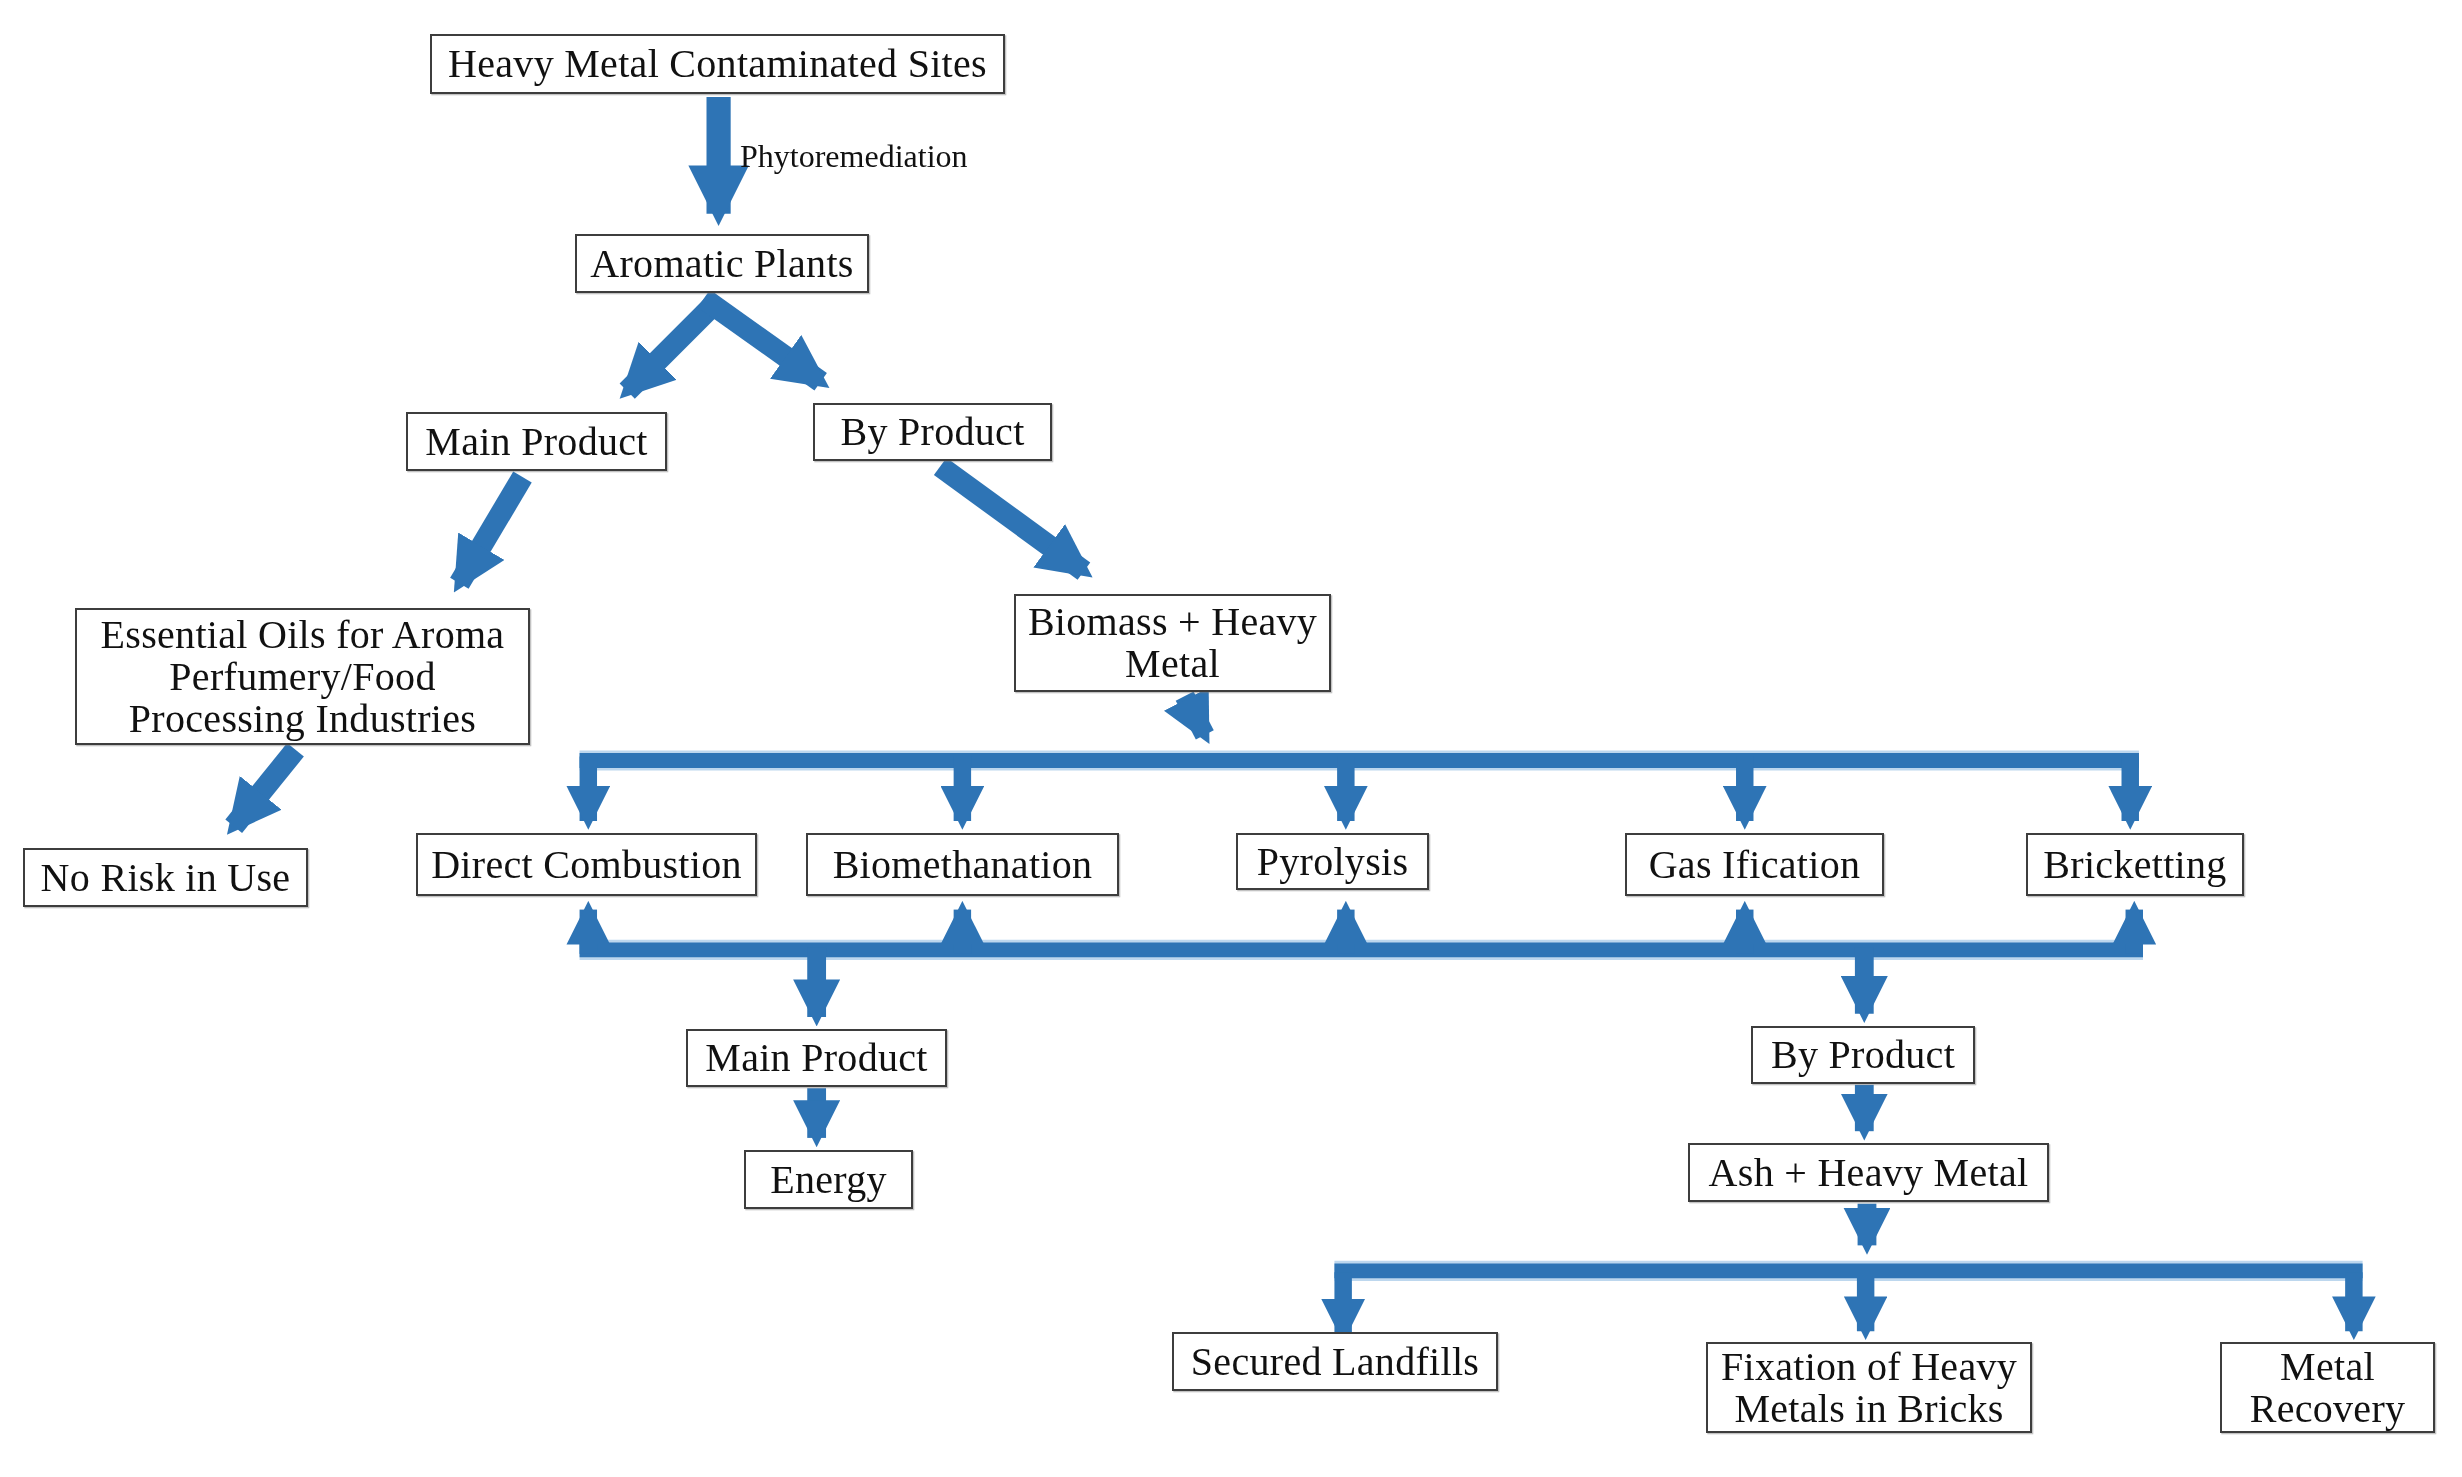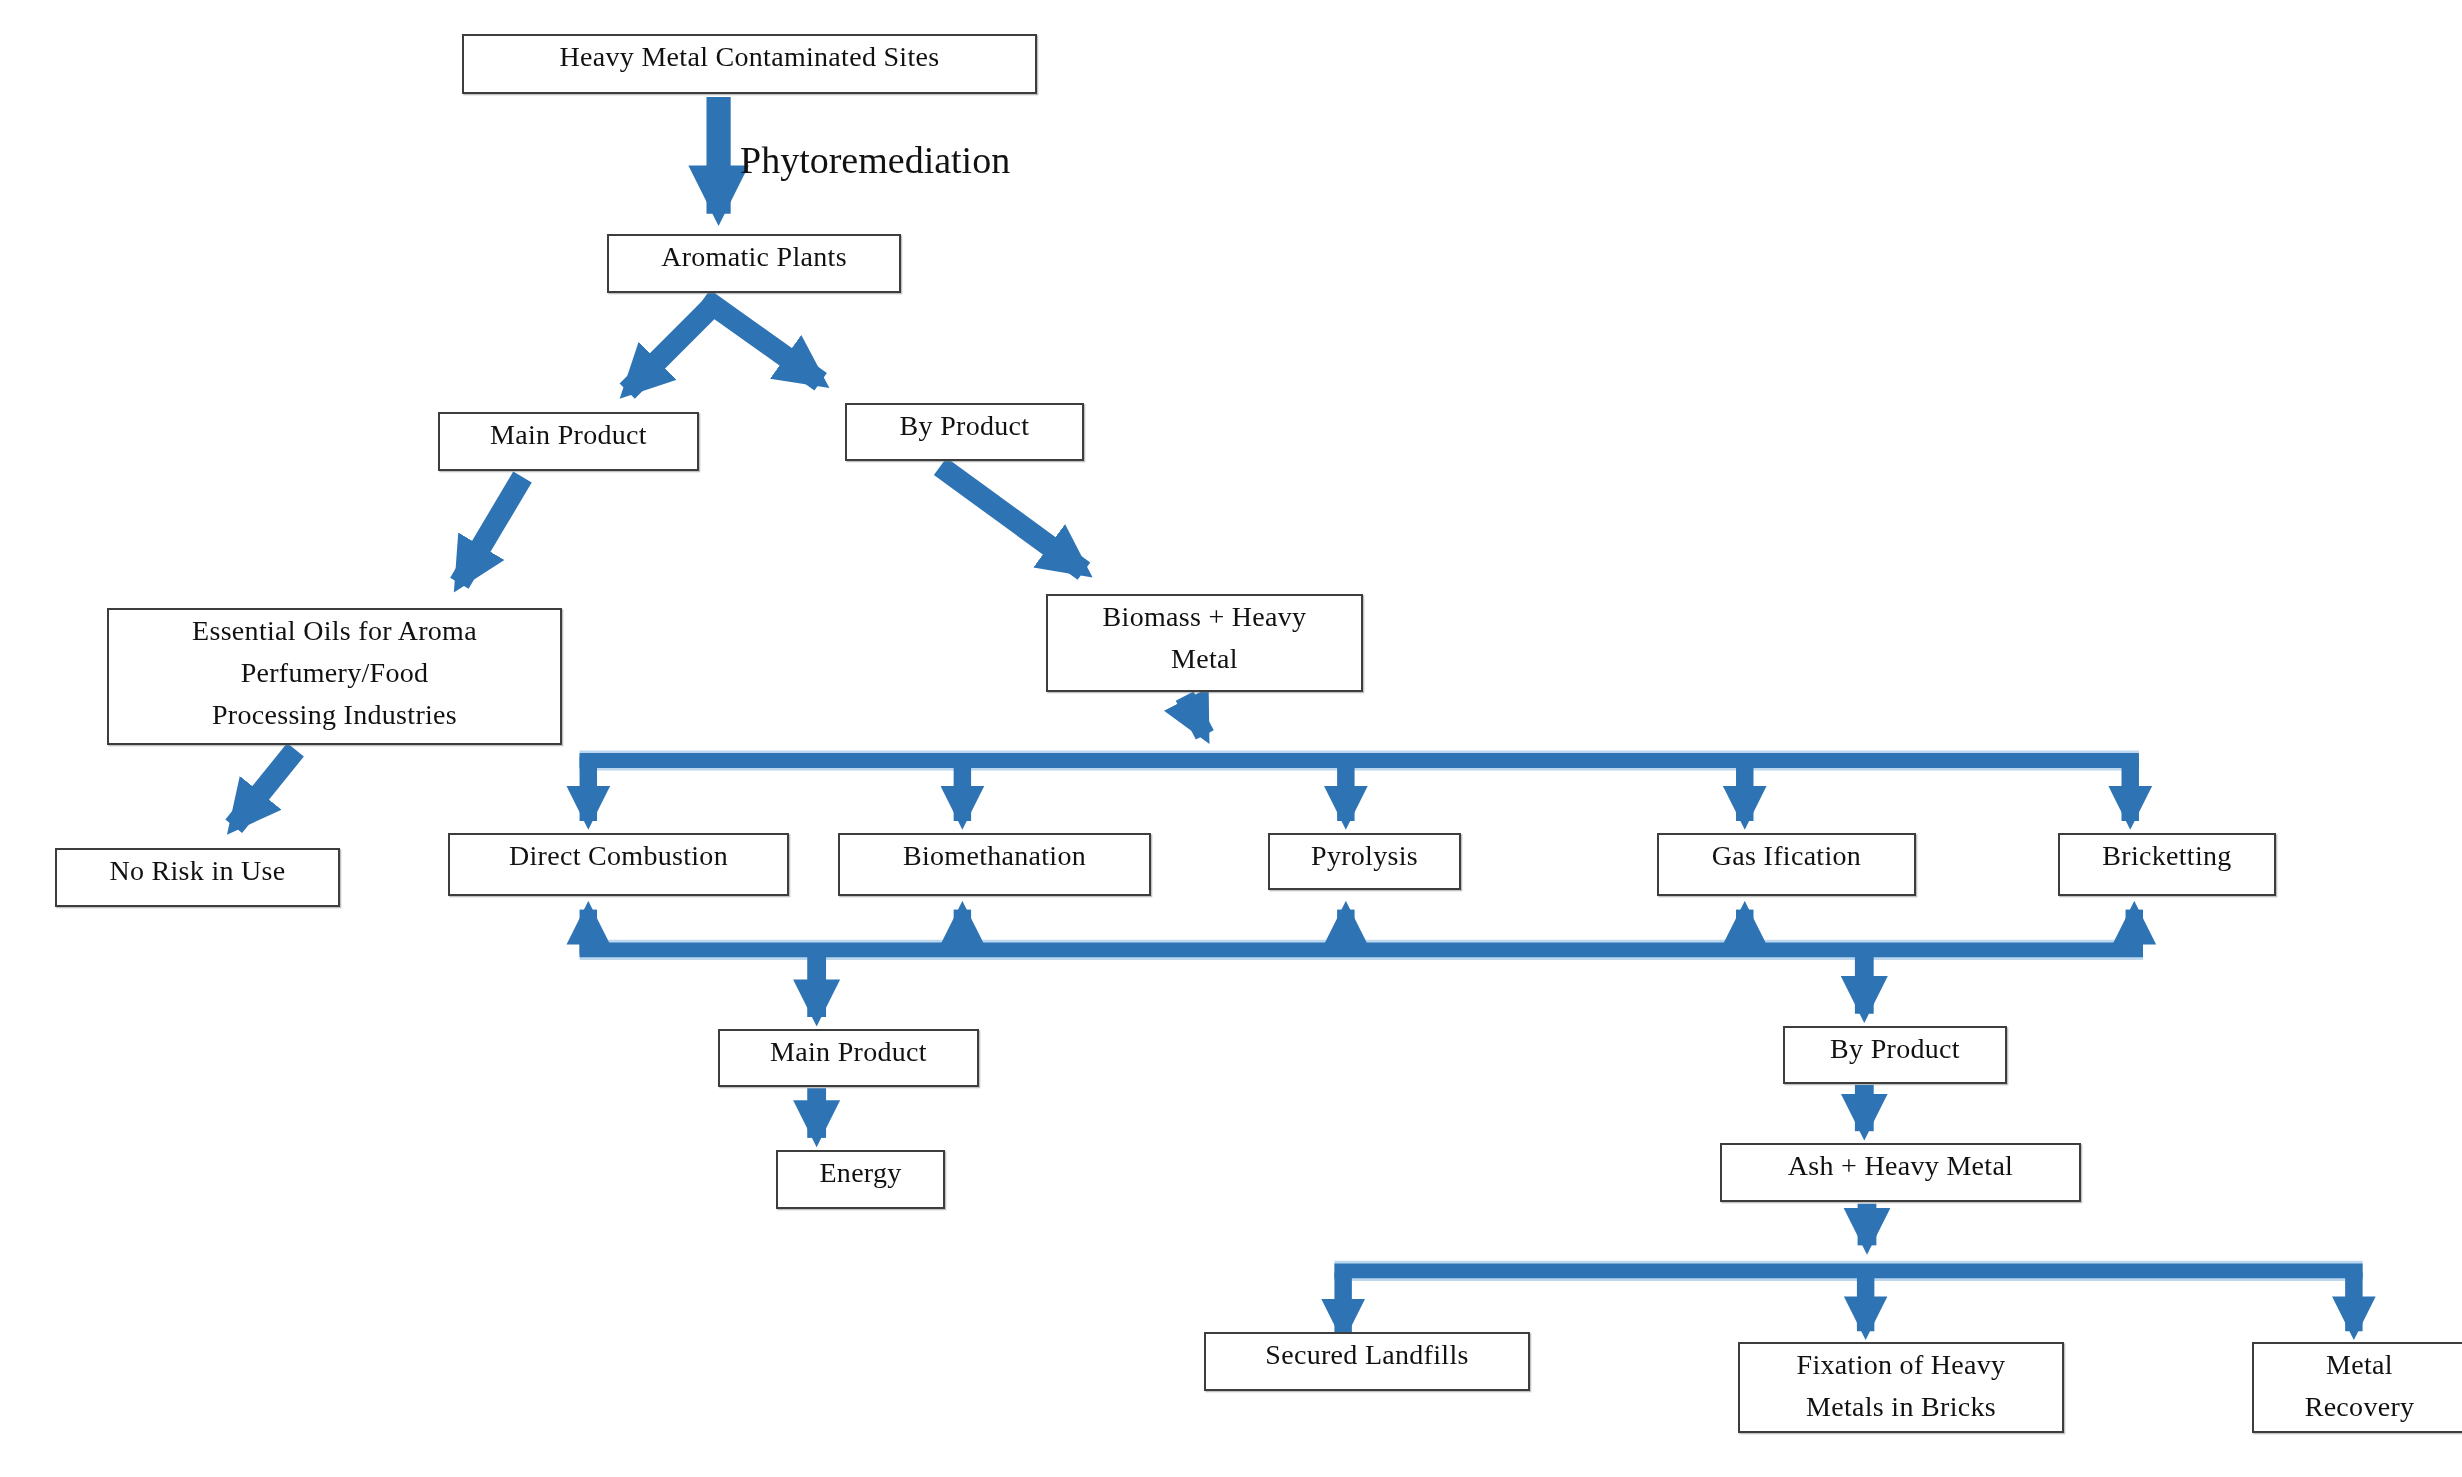--- a/index.html
+++ b/index.html
@@ -22,30 +22,30 @@
   }
   .box {
     position: absolute;
     box-sizing: border-box;
     background: #ffffff;
     border: 2.7px solid #3d3d3d;
     box-shadow: 1.3px 1.3px 0 rgba(120,120,120,0.45);
     display: flex;
     flex-direction: column;
     align-items: center;
+    justify-content: center;
     text-align: center;
-    font-size: 28px;
+    font-size: 40px;
     line-height: 42px;
     color: #111111;
     letter-spacing: 0.3px;
-    margin-left: 32px;
   }
   .edge-label {
     position: absolute;
-    font-size: 38px;
+    font-size: 32px;
     color: #111111;
     white-space: nowrap;
   }
   
   #b-sites     { left: 430px;  top: 34px;   width: 575px; height: 60px; }
   #b-aromatic  { left: 575px;  top: 234px;  width: 294px; height: 59px; }
   #b-main1     { left: 406px;  top: 412px;  width: 261px; height: 59px; }
   #b-by1       { left: 813px; top: 403px;  width: 239px; height: 58px; }
   #b-essential { left: 75px;  top: 608px;  width: 455px; height: 137px; }
   #b-norisk    { left: 23px;   top: 848px; width: 285px; height: 59px; }

